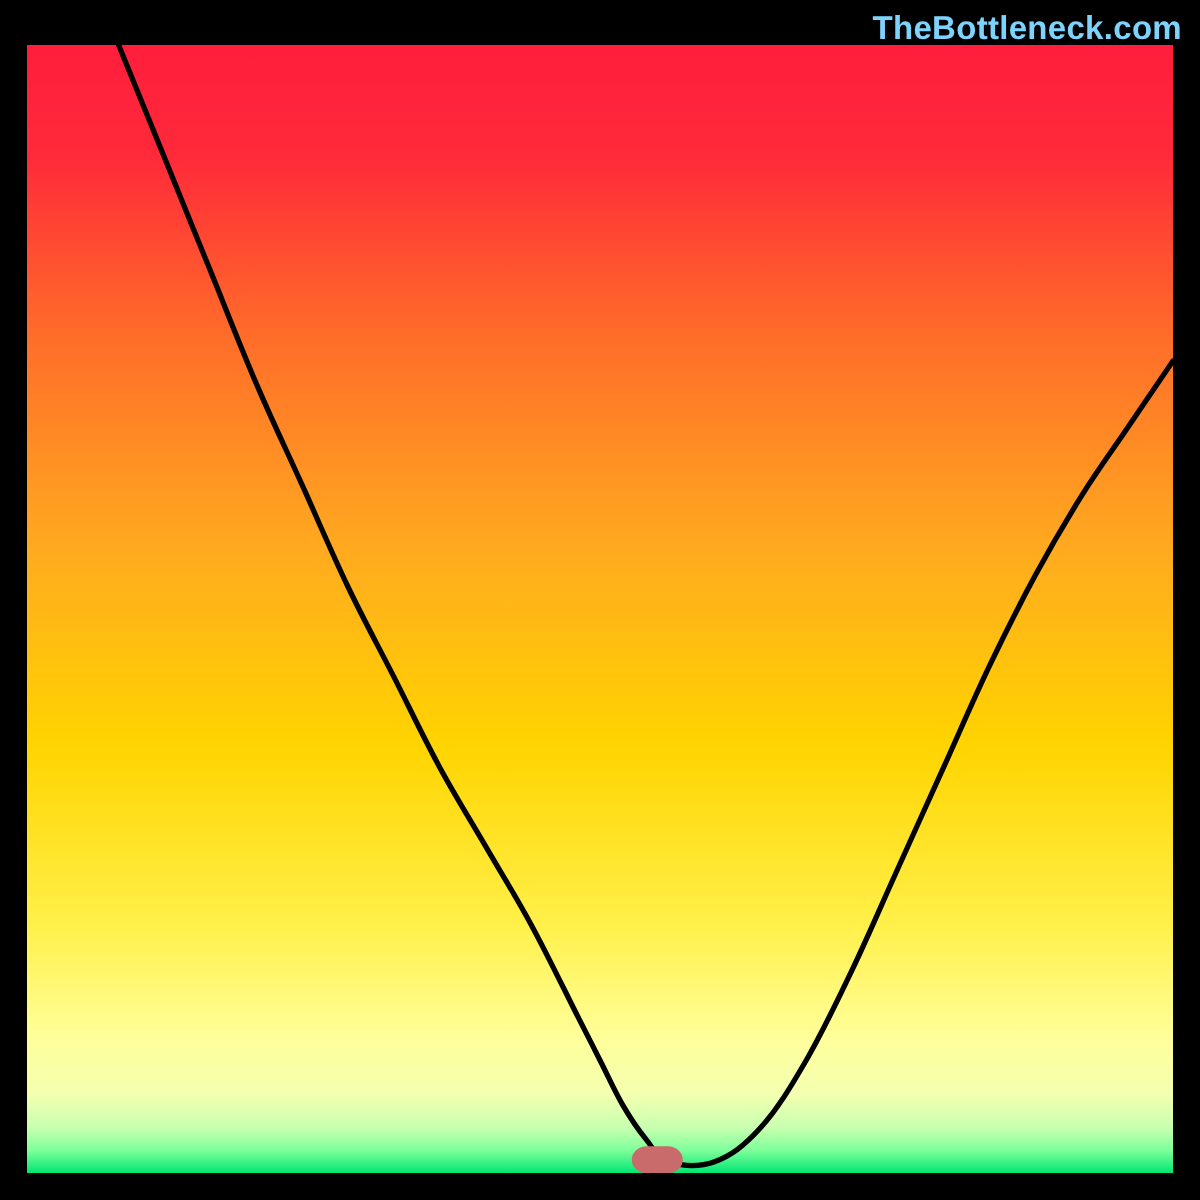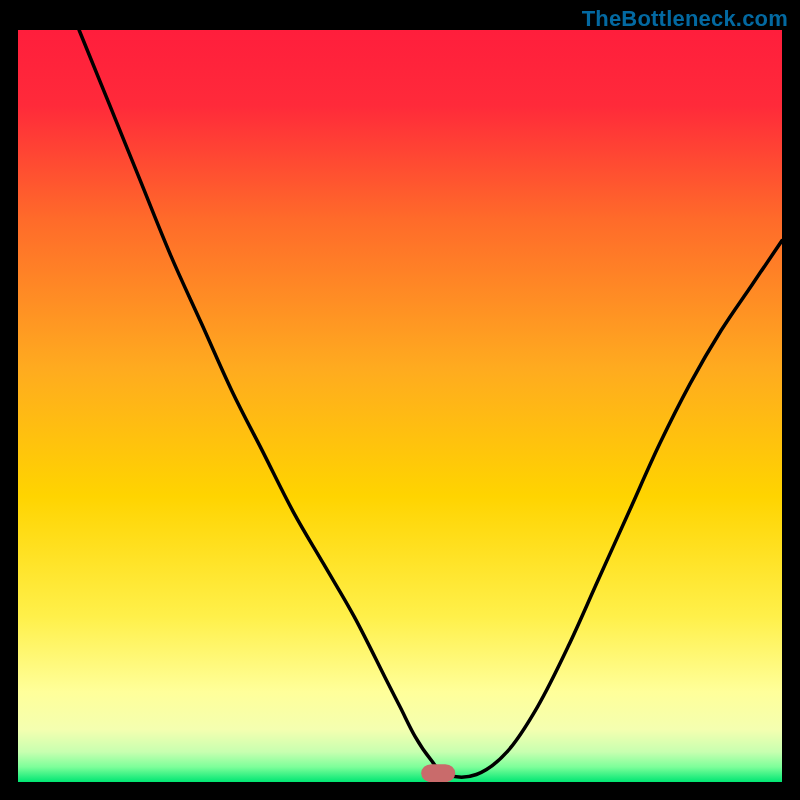--- a/index.html
+++ b/index.html
@@ -7,21 +7,21 @@
   .frame {
     position: relative;
     width: 800px;
     height: 800px;
     background: #000;
   }
   .watermark {
     position: absolute;
     top: 6px;
     right: 12px;
-    color: #0369a1;
+    color: #7dd3fc;
     font-family: Arial, Helvetica, sans-serif;
     font-size: 22px;
     font-weight: 600;
     letter-spacing: 0.2px;
     z-index: 10;
   }
   .plot {
     position: absolute;
     left: 18px;
     top: 30px;

